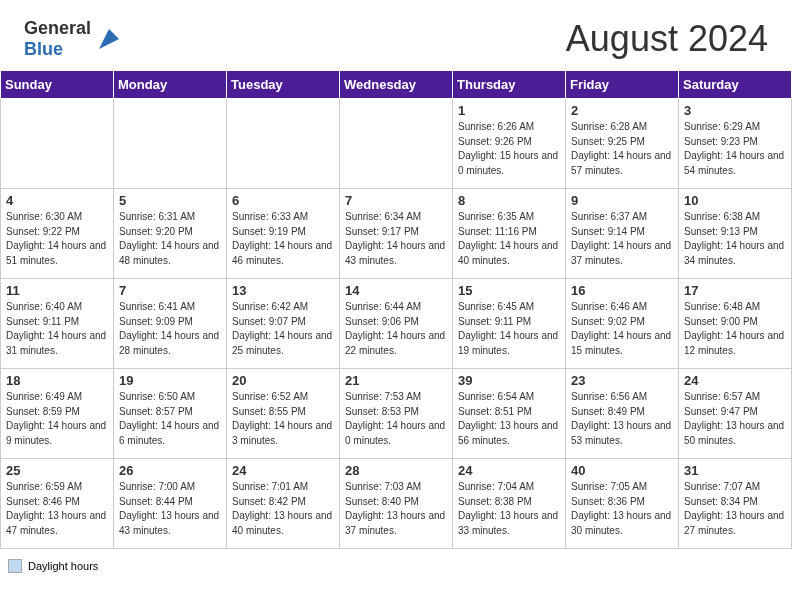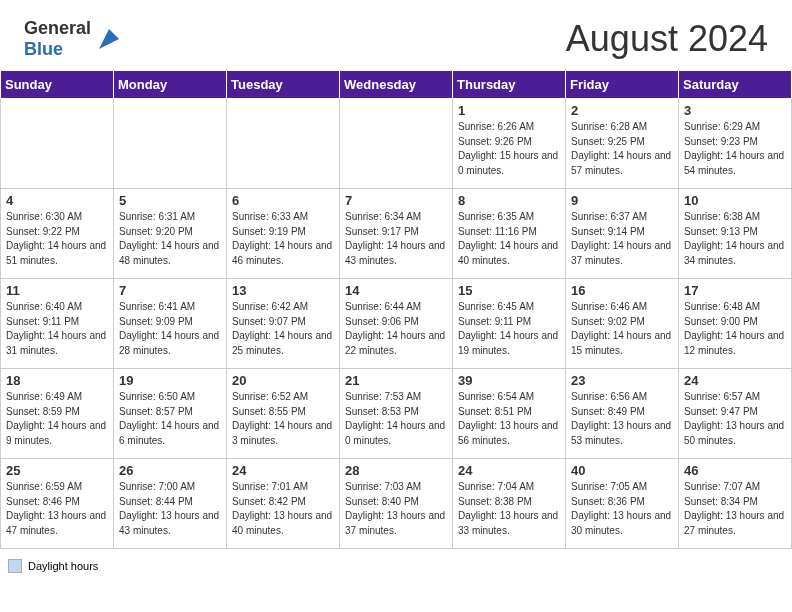--- a/index.html
+++ b/index.html
@@ -270,21 +270,21 @@
 Sunset: 8:38 PM
 Daylight: 13 hours and 33 minutes.</div>
         </td>
         <td class="day">
           <div class="day-num">40</div>
           <div class="day-info">Sunrise: 7:05 AM
 Sunset: 8:36 PM
 Daylight: 13 hours and 30 minutes.</div>
         </td>
         <td class="day">
-          <div class="day-num">46</div>
+          <div class="day-num">31</div>
           <div class="day-info">Sunrise: 7:07 AM
 Sunset: 8:34 PM
 Daylight: 13 hours and 27 minutes.</div>
         </td>
       </tr>
     </tbody>
 </table>
 
 <div class="legend">
   <span class="legend-box"></span>

